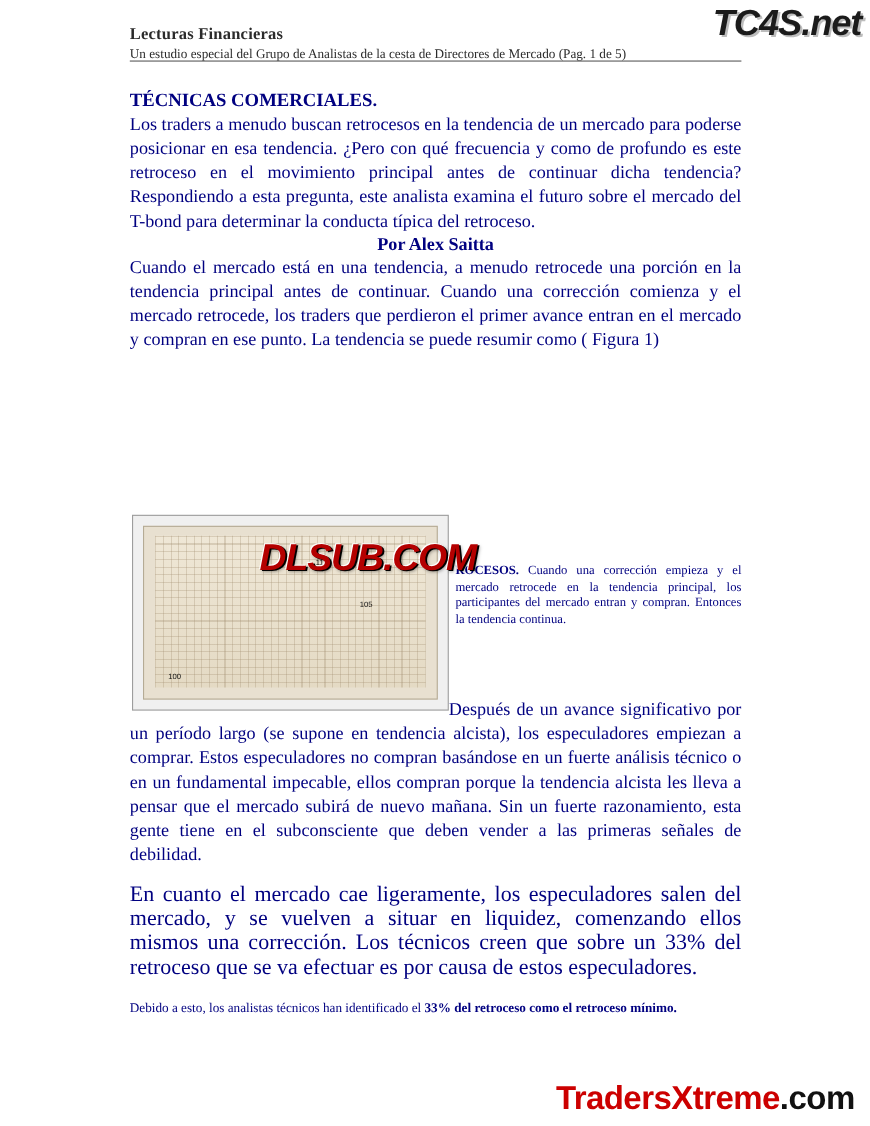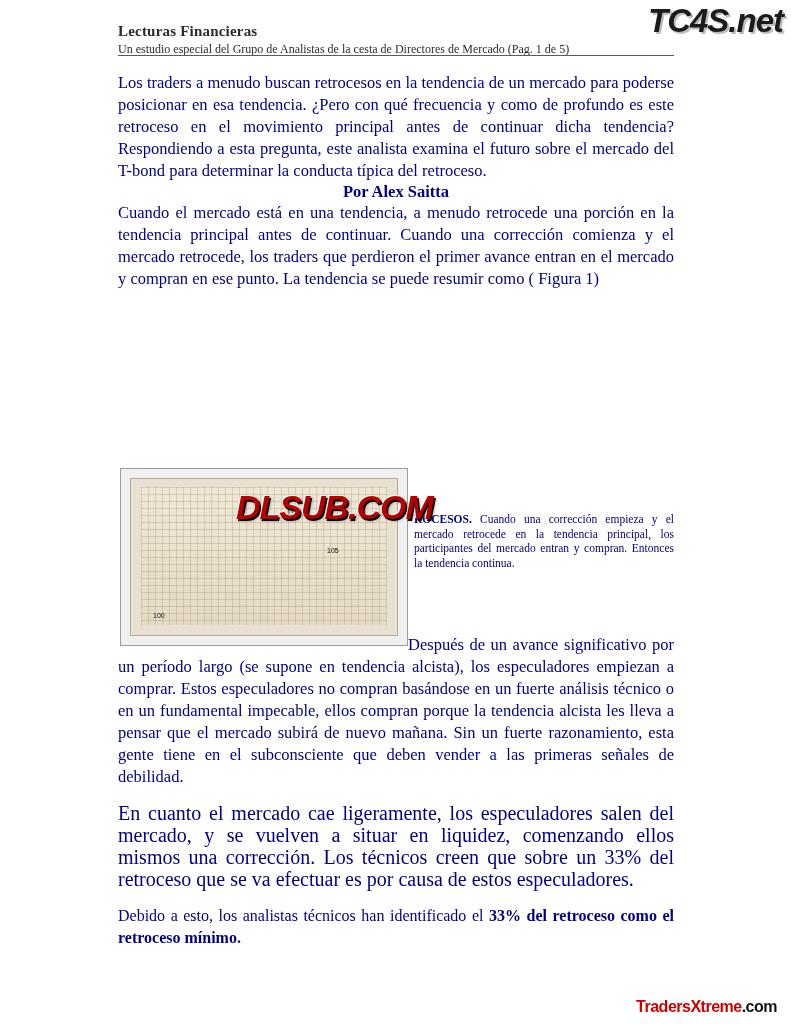--- a/index.html
+++ b/index.html
@@ -58,21 +58,21 @@
     letter-spacing: -1px;
   }
 
   
   .wm-bottom {
     position: absolute;
     bottom: 8px;
     right: 14px;
     font-family: "Liberation Sans", sans-serif;
     font-weight: bold;
-    font-size: 16px;
+    font-size: 30px;
     letter-spacing: -0.5px;
   }
   .wm-bottom .tx-red { color: #cc0000; }
   .wm-bottom .tx-dark { color: #111111; }
 
   
   .content {
     position: absolute;
     top: 72px;
     left: 118px;
@@ -203,38 +203,39 @@
     font-size: 20px;
     line-height: 22px;
     text-align: justify;
   }
   .lower-3 {
     position: absolute;
     top: 905px;
     left: 118px;
     width: 556px;
     color: #000080;
-    font-size: 16px;
+    font-size: 12px;
     line-height: 22px;
     text-align: justify;
   }
   .lower-3 b { font-weight: bold; }
 </style>
 </head>
 <body>
 
 <div class="page-header">
   <div class="header-title">Lecturas Financieras</div>
   <div class="header-sub">Un estudio especial del Grupo de Analistas  de la cesta de Directores de Mercado (Pag. 1 de 5)</div>
 </div>
 <div class="header-rule"></div>
 
 <div class="wm-top">TC4S.net</div>
 
 <div class="content">
+  <div class="h-sec">TÉCNICAS COMERCIALES.</div>
   <p class="body block-intro">Los traders a menudo buscan retrocesos en la tendencia de un mercado para poderse posicionar en esa tendencia. ¿Pero con qué frecuencia y como de profundo es este retroceso en el movimiento principal antes de continuar dicha tendencia? Respondiendo a esta pregunta, este analista examina el futuro sobre el mercado del T-bond para determinar la conducta típica del retroceso.</p>
   <div class="byline">Por Alex Saitta</div>
   <p class="body block-two">Cuando el mercado está en una tendencia, a menudo retrocede una porción en la tendencia principal antes de continuar. Cuando una corrección comienza y el mercado retrocede, los traders que perdieron el primer avance  entran en el mercado y compran en ese punto. La tendencia se puede resumir como ( Figura 1)</p>
 </div>
 
 <div class="figure-wrap">
   <div class="figure-inner">
     <div class="fig-plot">
       <div class="fig-grid"></div>
       <svg width="100%" height="100%" viewBox="0 0 266 142" preserveAspectRatio="none">

